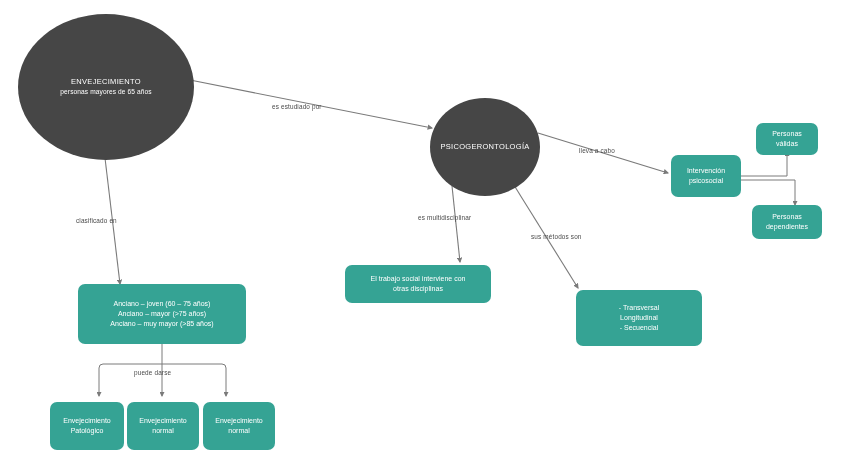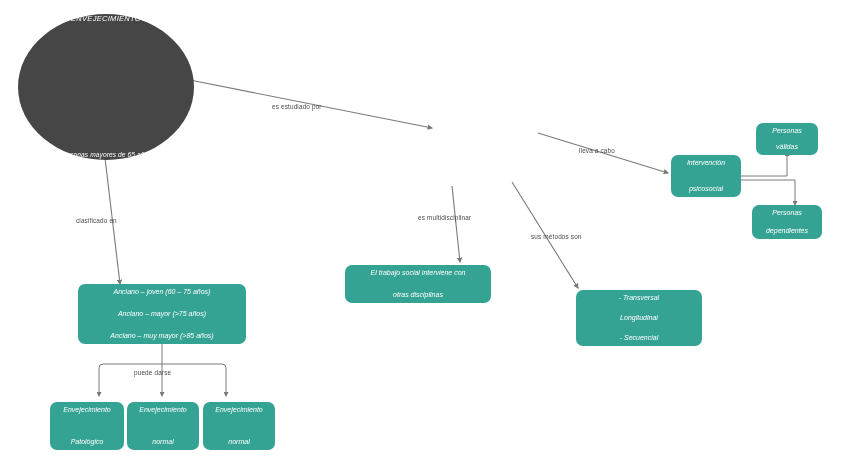--- a/index.html
+++ b/index.html
@@ -25,23 +25,22 @@
     left: 0; top: 0;
     width: 848px;
     height: 466px;
     pointer-events: none;
   }
   .node {
     position: absolute;
     box-sizing: border-box;
     display: flex;
     align-items: center;
-    justify-content: space-between;
+    justify-content: center;
     text-align: center;
-    font-style: italic;
   }
   .circle {
     background: #464646;
     border-radius: 50%;
     color: #ffffff;
     flex-direction: column;
     line-height: 1.35;
   }
   .circle .title {
     font-size: 7.5px;
@@ -101,20 +100,23 @@
     <path d="M 739,176 L 787,176 L 787,152" fill="none" stroke="#7a7a7a" stroke-width="1" marker-end="url(#arrow)"></path>
 
     <path d="M 739,180 L 795,180 L 795,205" fill="none" stroke="#7a7a7a" stroke-width="1" marker-end="url(#arrow)"></path>
   </svg>
 
   <div class="node circle" style="left:18px; top:14px; width:176px; height:146px;">
     <span class="title">ENVEJECIMIENTO</span>
     <span class="sub">personas mayores de 65 años</span>
   </div>
 
+  <div class="node circle" style="left:430px; top:98px; width:110px; height:98px;">
+    <span class="title">PSICOGERONTOLOGÍA</span>
+  </div>
 
   <div class="node box" style="left:78px; top:284px; width:168px; height:60px;">
     <span class="ln">Anciano – joven (60 – 75 años)</span>
     <span class="ln">Anciano – mayor (&gt;75 años)</span>
     <span class="ln">Anciano – muy mayor (&gt;85 años)</span>
   </div>
 
   <div class="node box" style="left:50px; top:402px; width:74px; height:48px;">
     <span class="ln">Envejecimiento</span>
     <span class="ln">Patológico</span>

